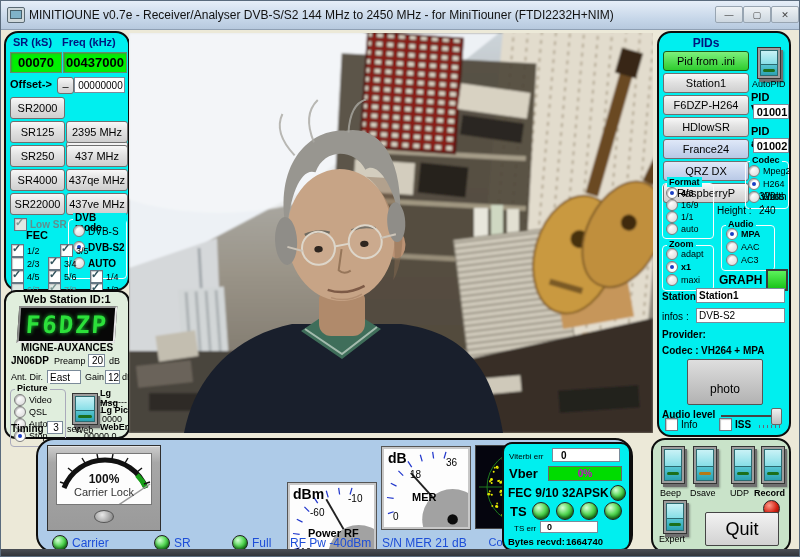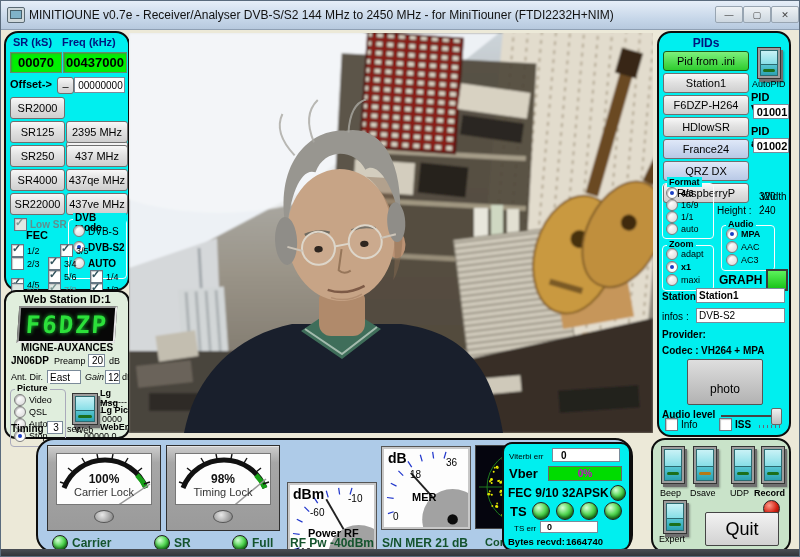--- a/index.html
+++ b/index.html
@@ -47,21 +47,21 @@
   .tsw .top{position:absolute;left:2px;right:2px;top:2px;height:46%;background:linear-gradient(#c9f2f6,#82dde6);border:1px solid #2a6a70;}
   .tsw .bot{position:absolute;left:2px;right:2px;top:54%;bottom:2px;background:linear-gradient(#57c6d2,#2aa2b2);border:1px solid #2a6a70;}
   .tsw .ind{position:absolute;left:22%;right:22%;top:70%;height:3px;background:#1c6f1c;border-radius:2px;}
   .tsw .ind.org{background:#b57a16;}
   
   .mframe{background:linear-gradient(#cdcdcd,#a7a7a7 20%,#9a9a9a);border:1px solid #2f2f2f;box-shadow:inset 0 1px 0 #e5e5e5;}
   .mface{position:absolute;left:8px;top:7px;right:8px;height:50px;background:#fdfdfd;border:1px solid #777;overflow:hidden;}
   .mknob{position:absolute;left:50%;transform:translateX(-50%);bottom:7px;width:18px;height:11px;border-radius:50%;
          background:radial-gradient(circle at 40% 35%,#e9e9e9,#9b9b9b 70%,#777);border:1px solid #555;}
   .sq{background:#fdfdfd;border:2px solid #c8c8c8;outline:1px solid #555;}
-  .cap{font-size:12px;font-weight:bold;color:#14532d;}
+  .cap{font-size:12px;font-weight:normal;color:#1d4ed8;}
   .ledseg{background:#070707;border:2px solid #8c8c8c;border-right-color:#e8e8e8;border-bottom-color:#e8e8e8;
           display:flex;align-items:center;justify-content:center;
           font-family:"DejaVu Sans Mono",monospace;font-weight:bold;font-size:24px;letter-spacing:2px;
           color:#2ce03a;text-shadow:0 0 4px rgba(30,255,60,.8);transform-origin:center;}
   .vbar{background:#00dc00;border:1px solid #6a6a6a;display:flex;align-items:center;justify-content:center;
         font-size:10px;font-weight:bold;color:#cf00cf;}
   .slider-track{height:2px;background:#444;}
   .slider-thumb{width:9px;height:15px;background:linear-gradient(#f0f0f0,#bdbdbd);border:1px solid #666;border-radius:2px;}
   .s8{font-size:8px;} .s9{font-size:9px;} .s10{font-size:10px;} .s11{font-size:11px;} .s12{font-size:12px;} .s13{font-size:13px;}
 </style>
@@ -138,21 +138,21 @@
         <span class="s9">3/5</span>
       </div>
     <div class="a rrow" style="left:5px;top:224px;">
         <span class="cb"></span>
         <span class="s9">2/3</span>
       </div>
     <div class="a rrow" style="left:42px;top:224px;">
         <span class="cb on"></span>
         <span class="s9">3/4</span>
       </div>
-    <div class="a rrow" style="left:5px;top:245px;">
+    <div class="a rrow" style="left:5px;top:237px;">
         <span class="cb on"></span>
         <span class="s9">4/5</span>
       </div>
     <div class="a rrow" style="left:42px;top:237px;">
         <span class="cb on"></span>
         <span class="s9">5/6</span>
       </div>
     <div class="a rrow" style="left:84px;top:237px;">
         <span class="cb on"></span>
         <span class="s9">1/4</span>
@@ -186,21 +186,21 @@
   <div class="a greenp" style="left:3px;top:289px;width:122px;height:145px;">
     <div class="a b s11" style="left:0;top:1px;width:100%;text-align:center;">Web Station ID:1</div>
     <div class="a ledseg" style="left:12px;top:14px;width:94px;height:33px;transform:skewX(-4deg);">F6DZP</div>
     <div class="a b s10" style="left:0;top:50px;width:100%;text-align:center;">MIGNE-AUXANCES</div>
     <div class="a b s10" style="left:5px;top:63px;">JN06DP</div>
     <div class="a s9" style="left:48px;top:64px;">Preamp</div>
     <div class="a wf" style="left:82px;top:62px;width:17px;height:13px;justify-content:center;">20</div>
     <div class="a s9" style="left:103px;top:64px;">dB</div>
     <div class="a s9" style="left:5px;top:80px;">Ant. Dir.</div>
     <div class="a wf" style="left:41px;top:78px;width:34px;height:14px;">East</div>
-    <div class="a s9" style="left:79px;top:80px;font-style:italic;">Gain</div>
+    <div class="a s9" style="left:79px;top:80px;">Gain</div>
     <div class="a wf" style="left:99px;top:78px;width:15px;height:14px;justify-content:center;">12</div>
     <div class="a s9" style="left:116px;top:80px;">dB</div>
 
     <div class="a fs" style="left:4px;top:97px;width:54px;height:56px;border-color:#aab;">
       <span class="lg">Picture</span>
       <div class="a rrow s9" style="left:3px;top:4px;">
           <span class="rb"></span>
           <span>Video</span>
         </div>
       <div class="a rrow s9" style="left:3px;top:16px;">
@@ -356,20 +356,35 @@
     <div class="a btn" style="left:4px;top:84px;width:84px;height:18px;">HDlowSR</div>
     <div class="a btn" style="left:4px;top:106px;width:84px;height:18px;background:linear-gradient(#dfe8f8,#b9c9e6);">France24</div>
     <div class="a btn" style="left:4px;top:128px;width:84px;height:18px;background:linear-gradient(#dfe8f8,#b9c9e6);">QRZ DX</div>
     <div class="a btn" style="left:4px;top:150px;width:84px;height:18px;">RaspberryP</div>
 
     <div class="a b s11" style="left:92px;top:58px;">PID Video</div>
     <div class="a wf b" style="left:94px;top:71px;width:36px;height:15px;justify-content:center;font-size:11px;">01001</div>
     <div class="a b s11" style="left:92px;top:92px;">PID audio</div>
     <div class="a wf b" style="left:94px;top:105px;width:36px;height:15px;justify-content:center;font-size:11px;">01002</div>
 
+    <div class="a fs" style="left:86px;top:128px;width:42px;height:46px;">
+      <span class="lg">Codec</span>
+      <div class="a rrow s9" style="left:2px;top:3px;">
+          <span class="rb"></span>
+          <span>Mpeg2</span>
+        </div>
+      <div class="a rrow s9" style="left:2px;top:16px;">
+          <span class="rb on"></span>
+          <span>H264</span>
+        </div>
+      <div class="a rrow s9" style="left:2px;top:29px;">
+          <span class="rb"></span>
+          <span>H265</span>
+        </div>
+    </div>
 
     <div class="a fs" style="left:3px;top:150px;width:50px;height:54px;">
       <span class="lg">Format</span>
       <div class="a rrow s9" style="left:3px;top:3px;">
           <span class="rb on"></span>
           <span class="b">4/3</span>
         </div>
       <div class="a rrow s9" style="left:3px;top:15px;">
           <span class="rb"></span>
           <span>16/9</span>
@@ -466,42 +481,20 @@
               <line x1="87" y1="30" x2="93" y2="28"></line>
           </g>
           <line x1="48" y1="60" x2="93" y2="30" stroke="#999" stroke-width="1.5"></line>
         </svg>
         <div class="a b s12" style="left:0;top:18px;width:100%;text-align:center;color:#111;">100%</div>
         <div class="a s11" style="left:0;top:32px;width:100%;text-align:center;color:#333;">Carrier Lock</div>
       </div>
       <div class="mknob"></div>
     </div>
 
-    <div class="a mframe" style="left:128px;top:5px;width:112px;height:84px;">
-      <div class="mface">
-        <svg width="96" height="50" viewBox="0 0 96 50">
-          <path d="M7,34 A44,44 0 0 1 89,34" fill="none" stroke="#111" stroke-width="5"></path>
-          <path d="M80,21 A44,44 0 0 1 89,34" fill="none" stroke="#17a017" stroke-width="5"></path>
-          <g stroke="#111" stroke-width="1.4">
-            <line x1="9" y1="30" x2="3" y2="28"></line>
-              <line x1="16" y1="18" x2="11" y2="14"></line>
-            <line x1="28" y1="9" x2="25" y2="4"></line>
-              <line x1="41" y1="5" x2="40" y2="0"></line>
-            <line x1="55" y1="5" x2="56" y2="0"></line>
-              <line x1="68" y1="9" x2="71" y2="4"></line>
-            <line x1="80" y1="18" x2="85" y2="14"></line>
-              <line x1="87" y1="30" x2="93" y2="28"></line>
-          </g>
-          <line x1="48" y1="60" x2="90" y2="25" stroke="#999" stroke-width="1.5"></line>
-        </svg>
-        <div class="a b s12" style="left:0;top:18px;width:100%;text-align:center;color:#111;">98%</div>
-        <div class="a s11" style="left:0;top:32px;width:100%;text-align:center;color:#333;">Timing Lock</div>
-      </div>
-      <div class="mknob"></div>
-    </div>
 
     <div class="a sq" style="left:250px;top:7px;width:84px;height:78px;overflow:hidden;margin-top:36px;">
       <svg class="a" style="left:0;top:0;" width="84" height="78" viewBox="0 0 88 82">
         <g stroke="#2238cc" stroke-width="1.3">
           <line x1="10" y1="66" x2="4" y2="68"></line>
             <line x1="10" y1="52" x2="3" y2="51"></line>
           <line x1="13" y1="39" x2="7" y2="36"></line>
             <line x1="20" y1="28" x2="15" y2="23"></line>
           <line x1="29" y1="19" x2="25" y2="13"></line>
             <line x1="40" y1="13" x2="38" y2="6"></line>

